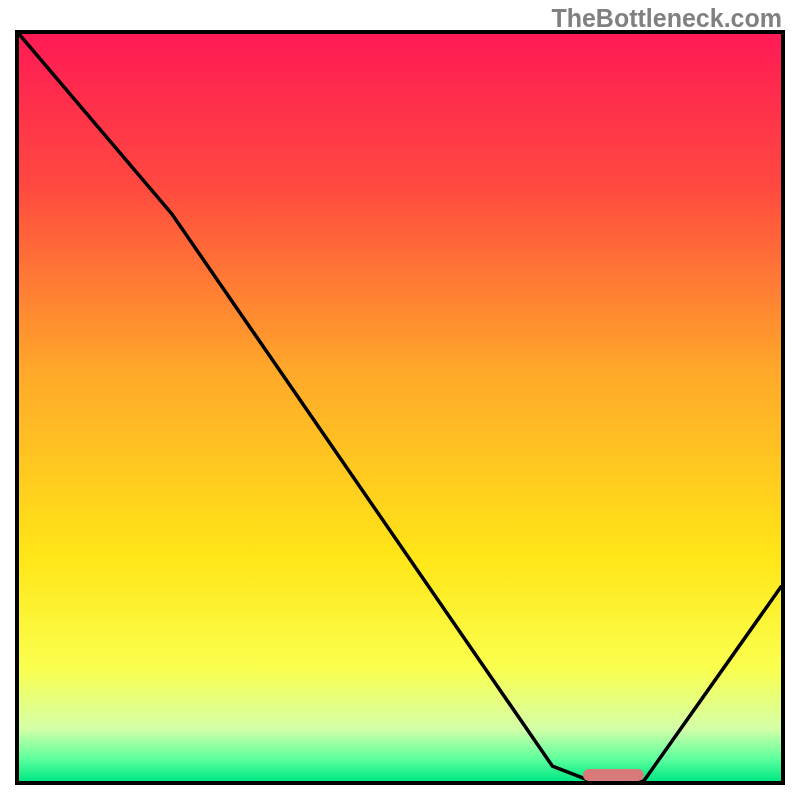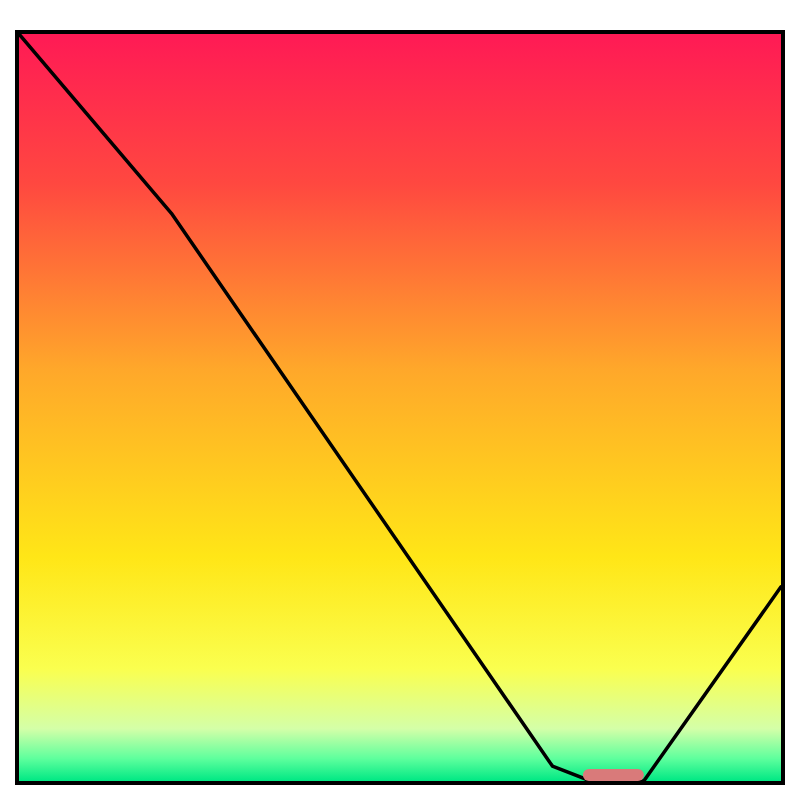--- a/index.html
+++ b/index.html
@@ -37,20 +37,21 @@
   svg {
     display: block;
     width: 100%;
     height: 100%;
   }
 </style>
 </head>
 <body>
 
 <div class="container">
+  <div class="watermark">TheBottleneck.com</div>
 
   <div class="plot-frame">
     <svg viewBox="0 0 762 747" preserveAspectRatio="none">
       <defs>
         <linearGradient id="bg-grad" x1="0" y1="0" x2="0" y2="1">
         <stop offset="0%" stop-color="#ff1a55"></stop>
             <stop offset="20%" stop-color="#ff4840"></stop>
             <stop offset="45%" stop-color="#ffa82a"></stop>
             <stop offset="70%" stop-color="#ffe617"></stop>
             <stop offset="85%" stop-color="#faff4f"></stop>

